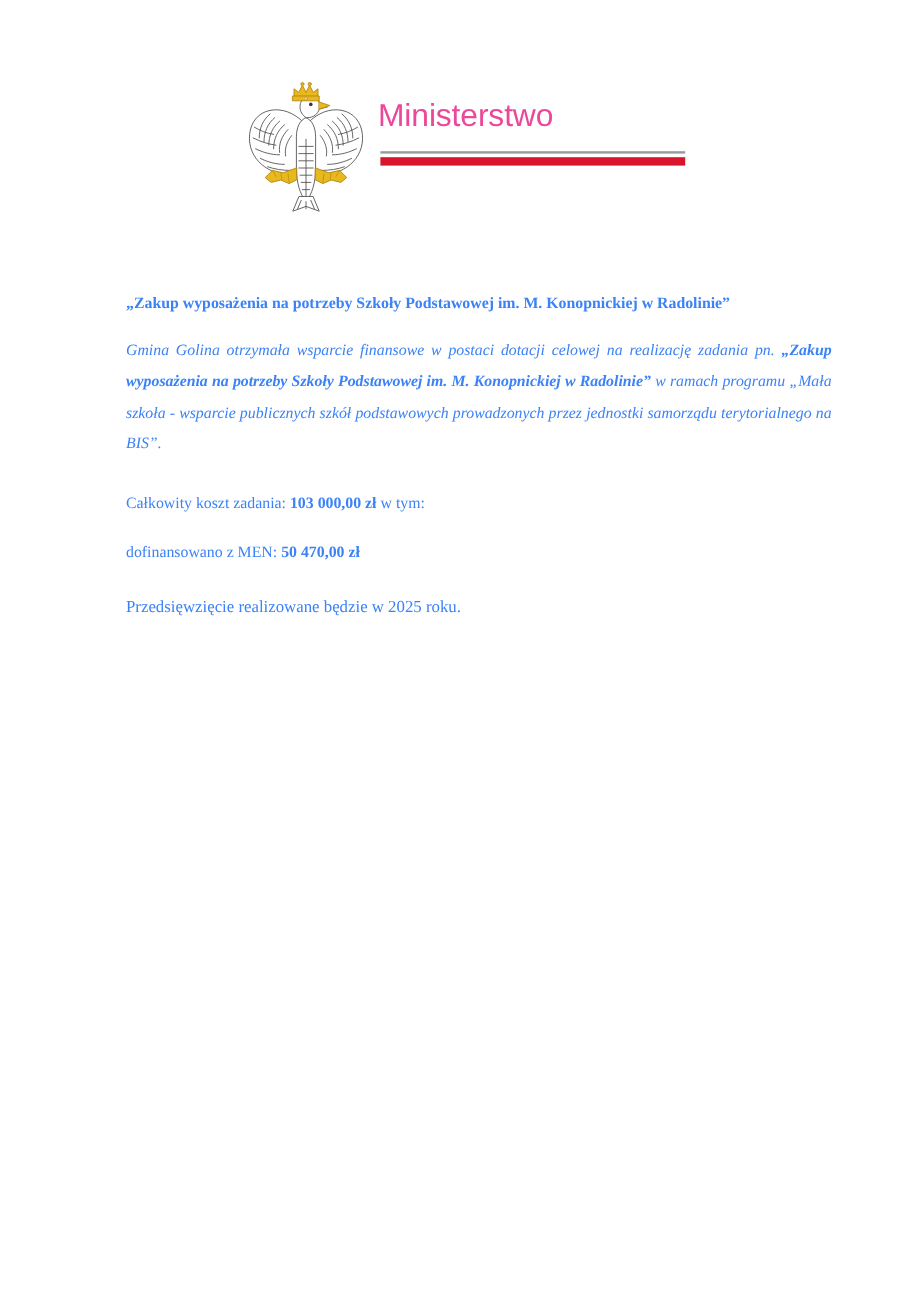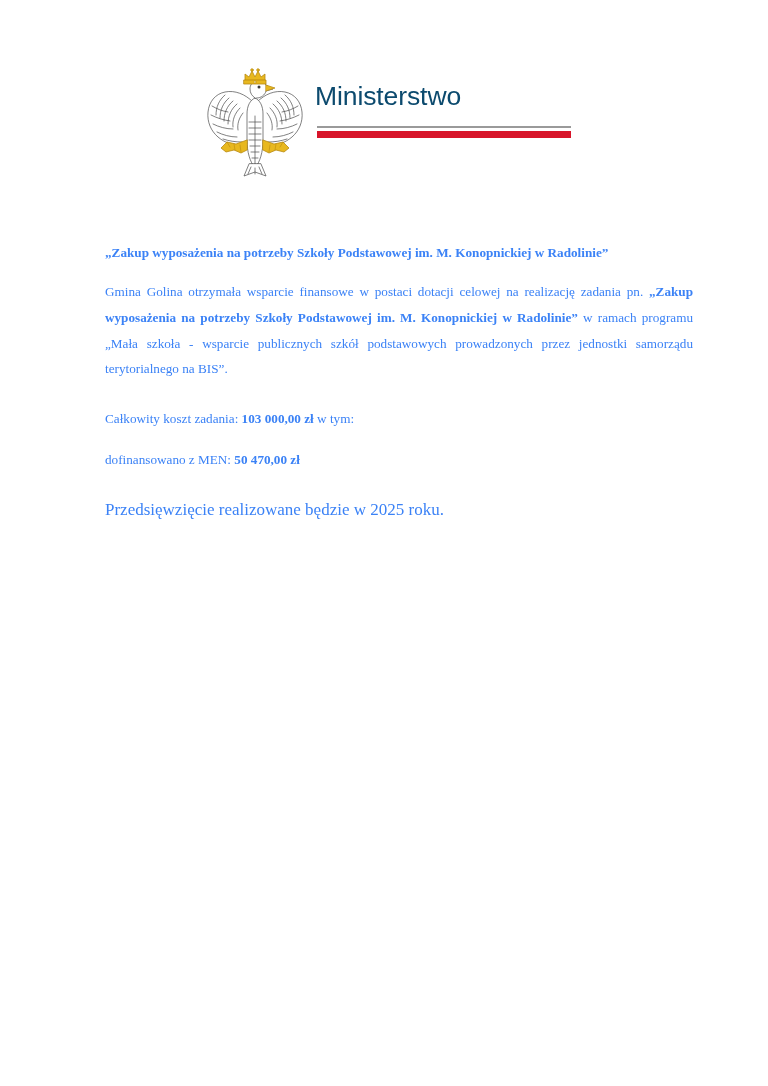--- a/index.html
+++ b/index.html
@@ -31,21 +31,21 @@
   }
   .logo-text-block {
     margin-left: 8px;
     padding-top: 12px;
   }
   .logo-line {
     font-family: "Liberation Sans", sans-serif;
     font-size: 26.5px;
     font-weight: 400;
     line-height: 1.24;
-    color: #0c4a6e;
+    color: #ec4899;
     letter-spacing: -0.1px;
     white-space: nowrap;
   }
   .rule-grey {
     margin-top: 13px;
     margin-left: 2px;
     width: 254px;
     height: 2px;
     background: #9a9a9a;
   }
@@ -72,35 +72,36 @@
     line-height: 1.45;
     text-align: left;
     margin: 0 0 17px 0;
   }
   p.para {
     font-size: 13.2px;
     line-height: 1.62;
     text-align: justify;
     text-justify: inter-word;
     margin: 0 0 16px 0;
+    font-style: italic;
   }
   p.para.loose {
     line-height: 1.95;
   }
   .money-block {
     margin-top: 26px;
   }
   p.money {
     font-size: 13.2px;
     line-height: 1.6;
     margin: 12px 0 20px 0;
     text-align: left;
   }
   p.closing {
-    font-size: 17px;
+    font-size: 14px;
     line-height: 1.6;
     margin: 26px 0 0 0;
     text-align: left;
   }
   b, strong { font-weight: bold; }
 </style>
 </head>
 <body>
 
 <div class="page">

